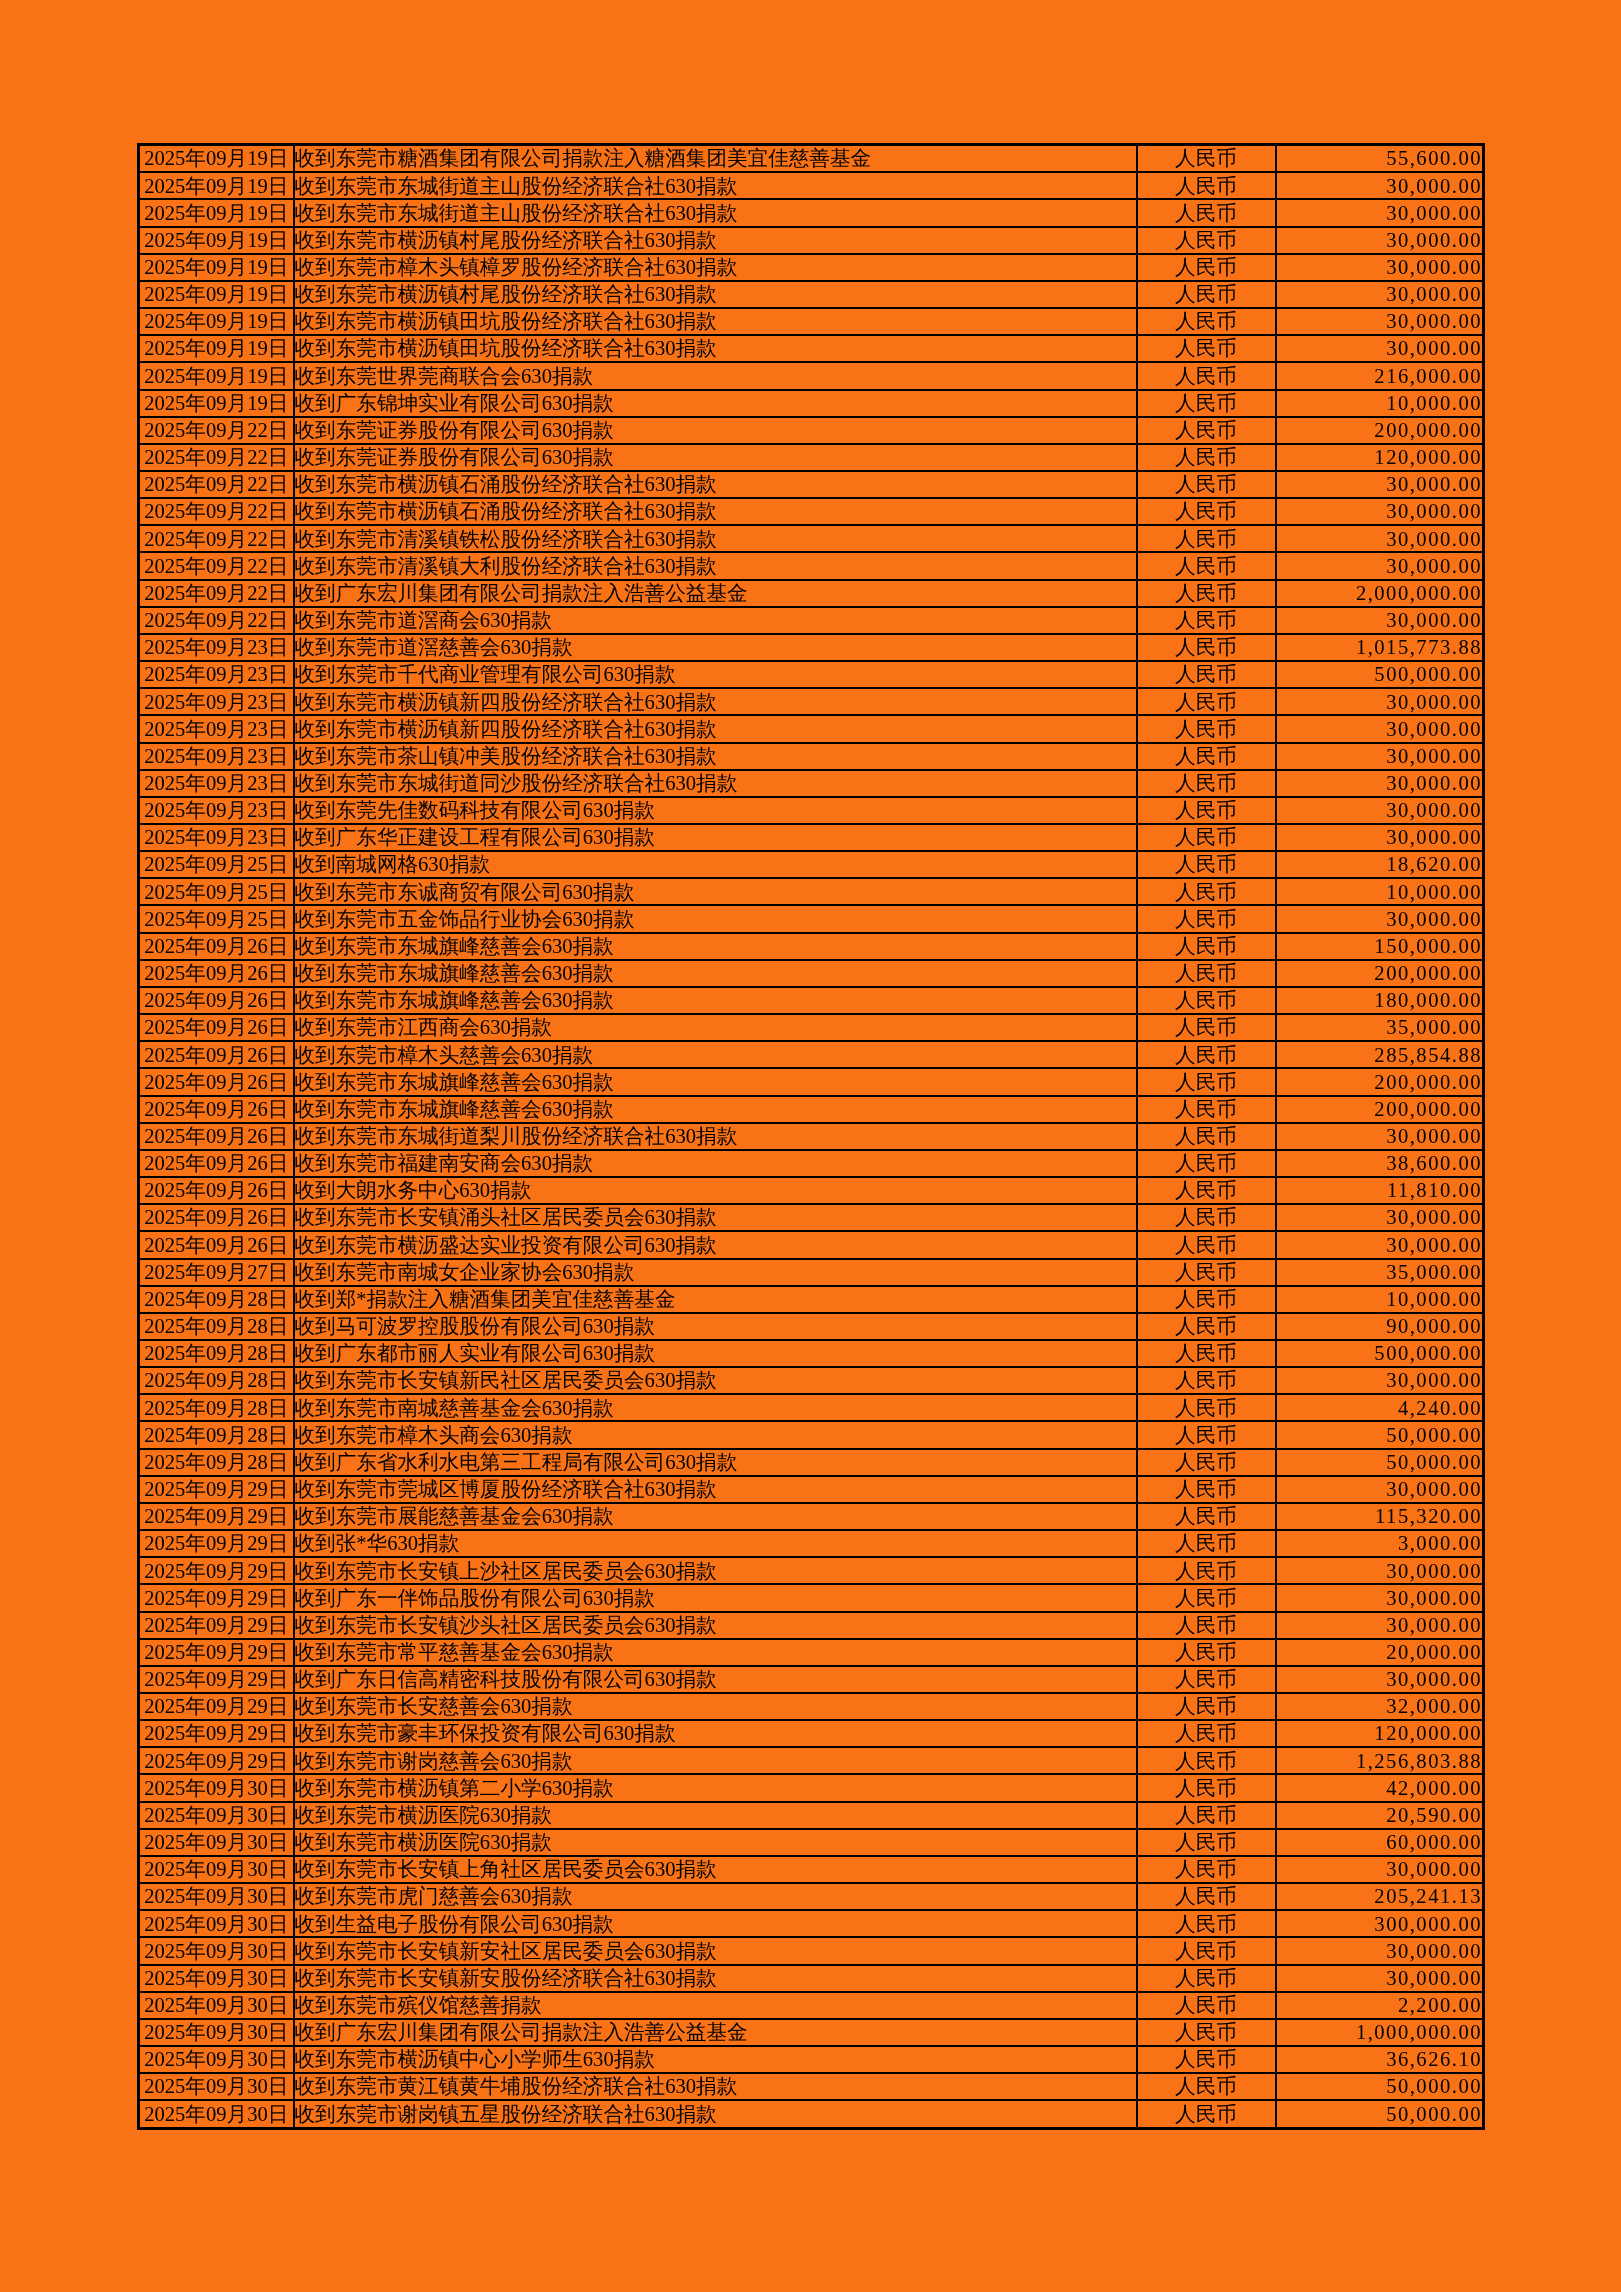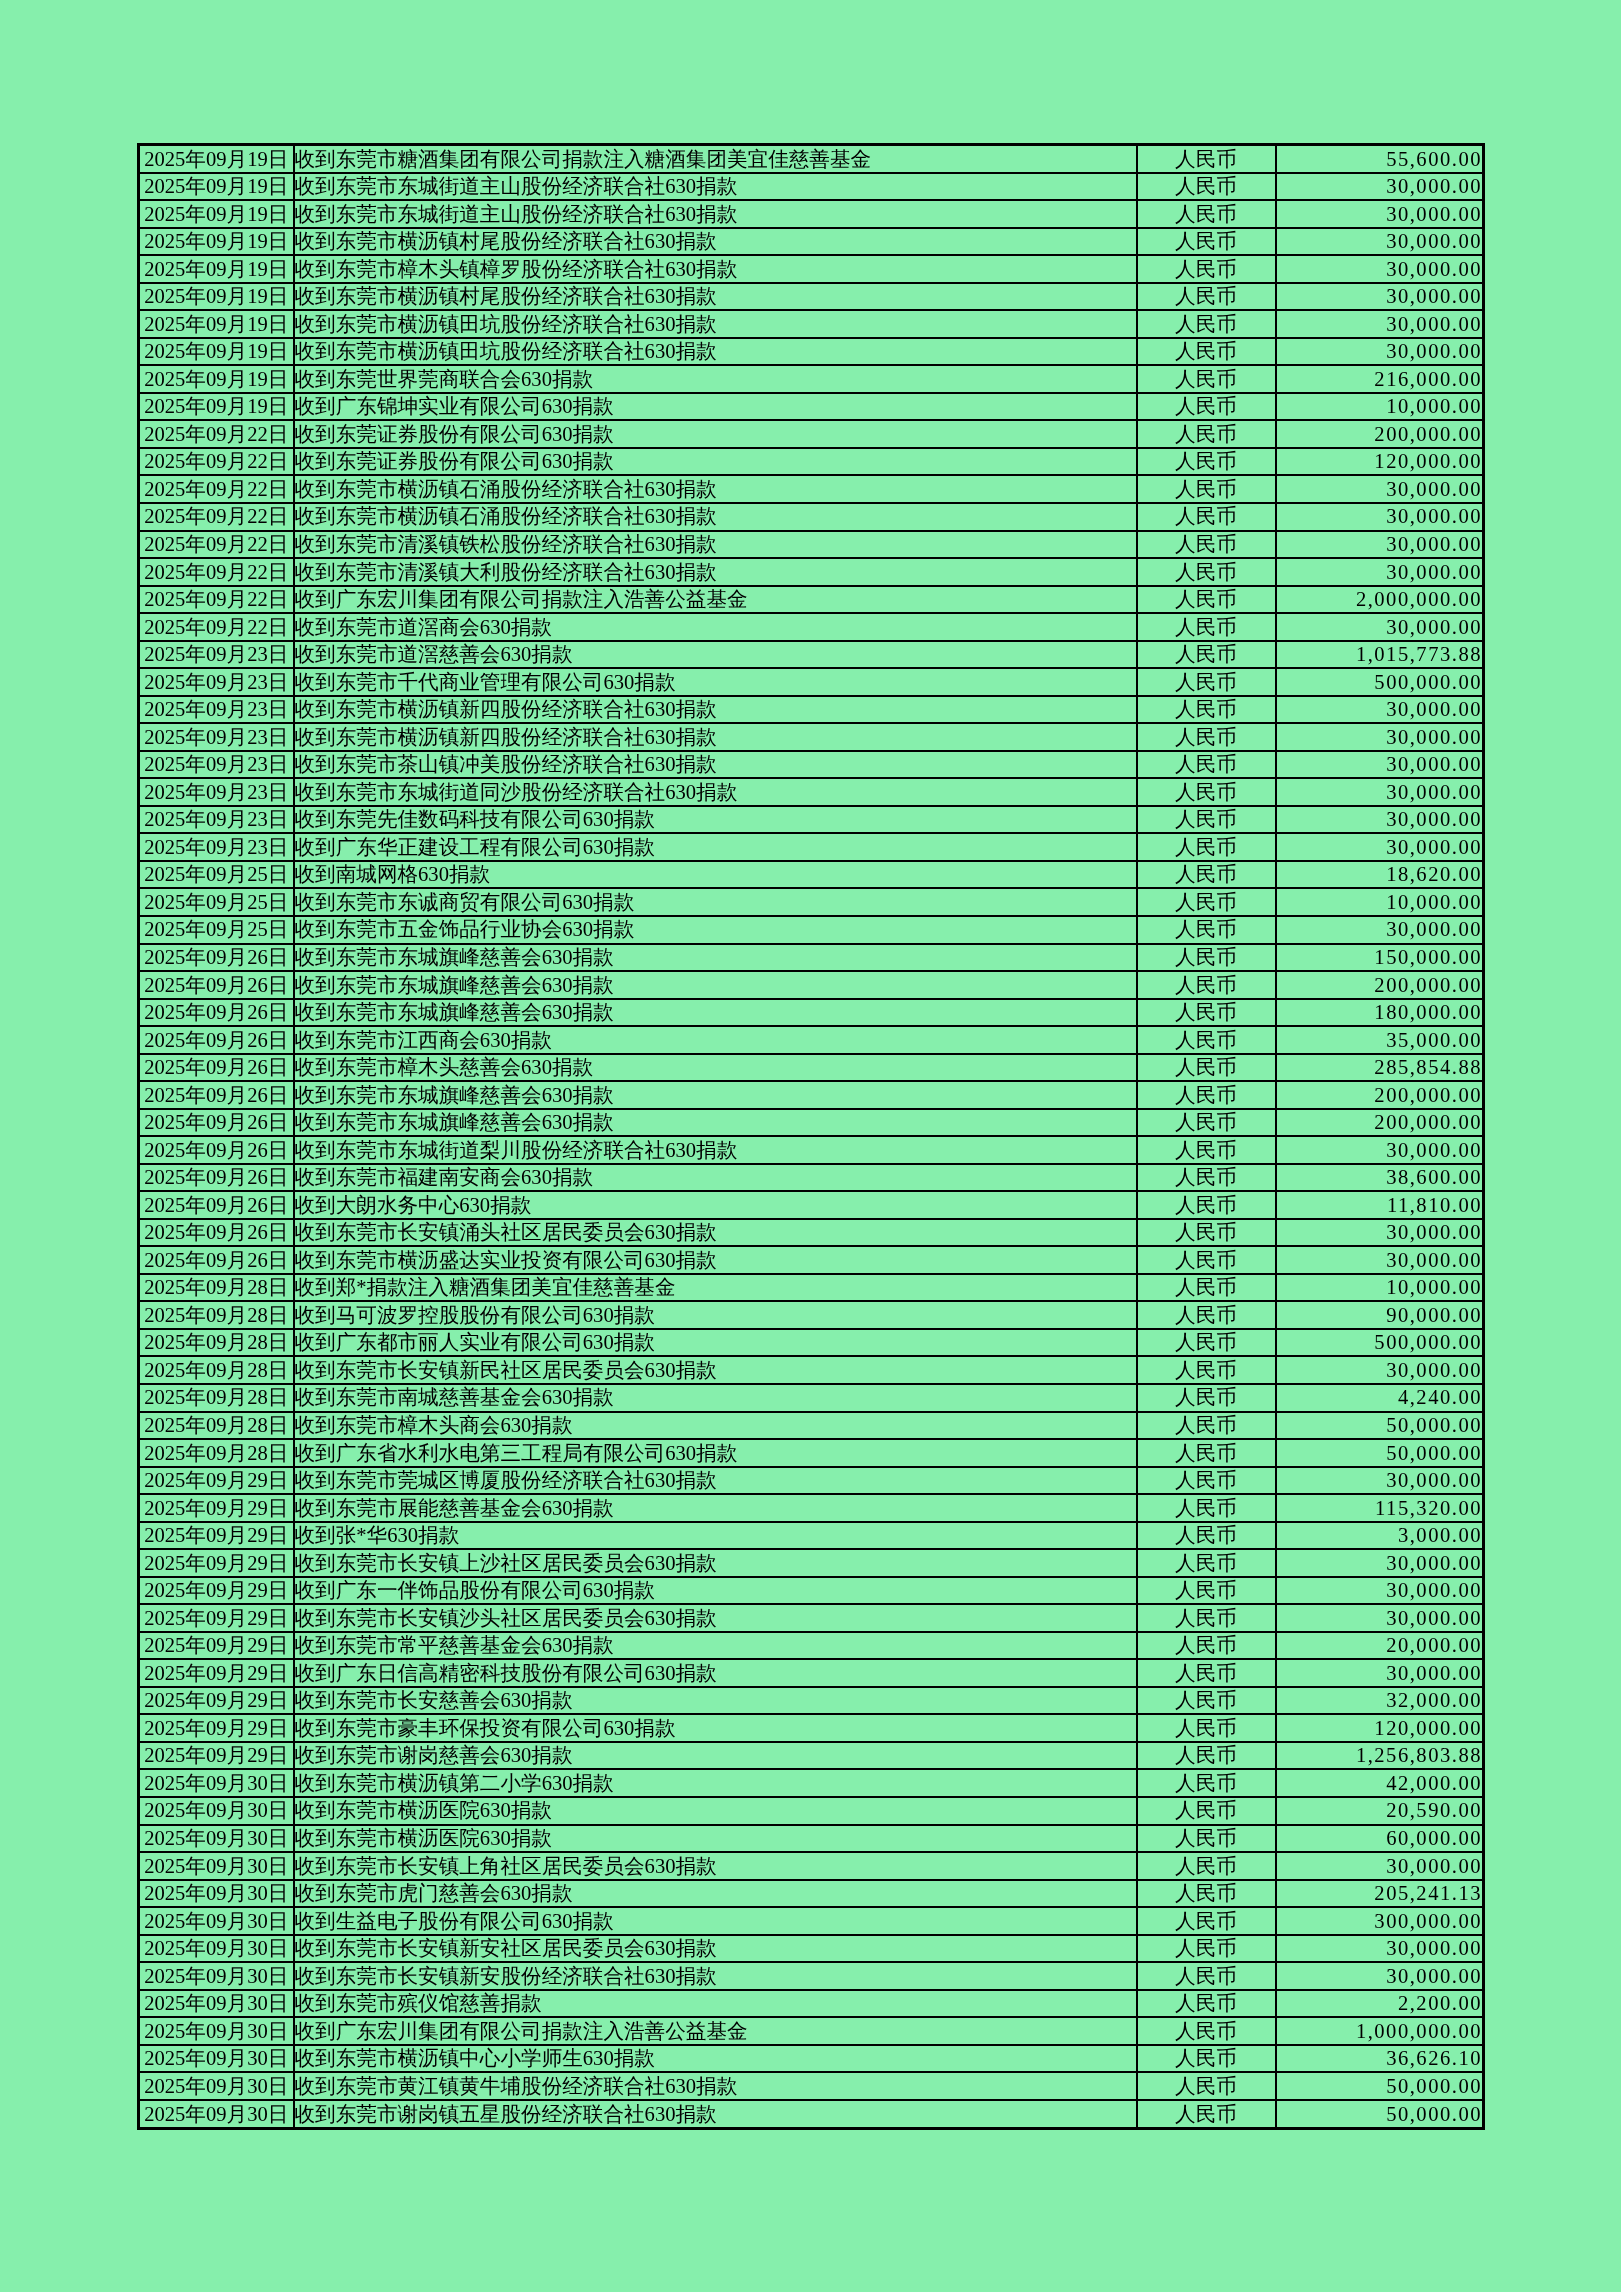--- a/index.html
+++ b/index.html
@@ -2,21 +2,21 @@
 <html><head>
 <meta charset="utf-8">
 <style>
   html,body { margin:0; padding:0; }
   body {
     width:1621px; height:2293px;
     background:#ffffff;
     position:relative;
     font-family:"Liberation Serif","DejaVu Serif",serif;
   }
-  .page { position:absolute; inset:0; background:#86efac; }
+  .page { position:absolute; inset:0; background:#f97316; }
   .ledger-wrap { position:absolute; left:137px; top:143px; }
   table.ledger {
     border-collapse:collapse;
     table-layout:fixed;
     width:1345px;
     height:1987px;
     border:3.9px solid #000;
   }
   table.ledger td {
     border:2.9px solid #000;
@@ -292,20 +292,26 @@
     <td class="cell-cur">人民币</td>
     <td class="cell-amt">30,000.00</td>
   </tr>
           <tr>
     <td class="cell-date">2025年09月26日</td>
     <td class="cell-desc">收到东莞市横沥盛达实业投资有限公司630捐款</td>
     <td class="cell-cur">人民币</td>
     <td class="cell-amt">30,000.00</td>
   </tr>
           <tr>
+    <td class="cell-date">2025年09月27日</td>
+    <td class="cell-desc">收到东莞市南城女企业家协会630捐款</td>
+    <td class="cell-cur">人民币</td>
+    <td class="cell-amt">35,000.00</td>
+  </tr>
+          <tr>
     <td class="cell-date">2025年09月28日</td>
     <td class="cell-desc">收到郑*捐款注入糖酒集团美宜佳慈善基金</td>
     <td class="cell-cur">人民币</td>
     <td class="cell-amt">10,000.00</td>
   </tr>
           <tr>
     <td class="cell-date">2025年09月28日</td>
     <td class="cell-desc">收到马可波罗控股股份有限公司630捐款</td>
     <td class="cell-cur">人民币</td>
     <td class="cell-amt">90,000.00</td>

